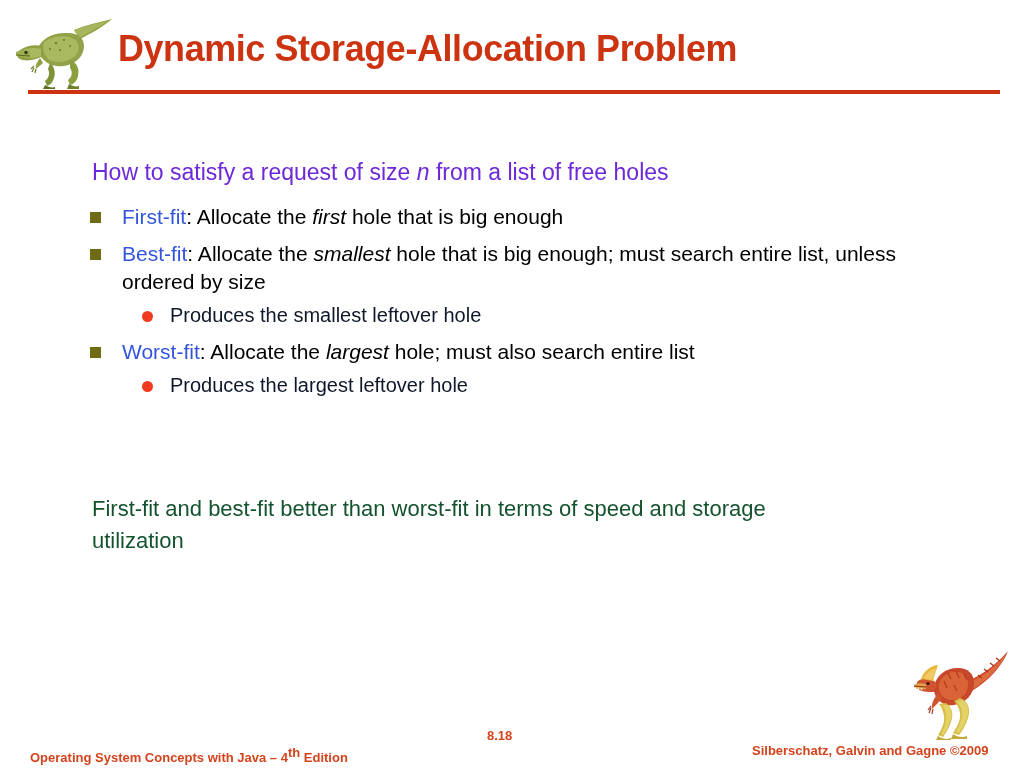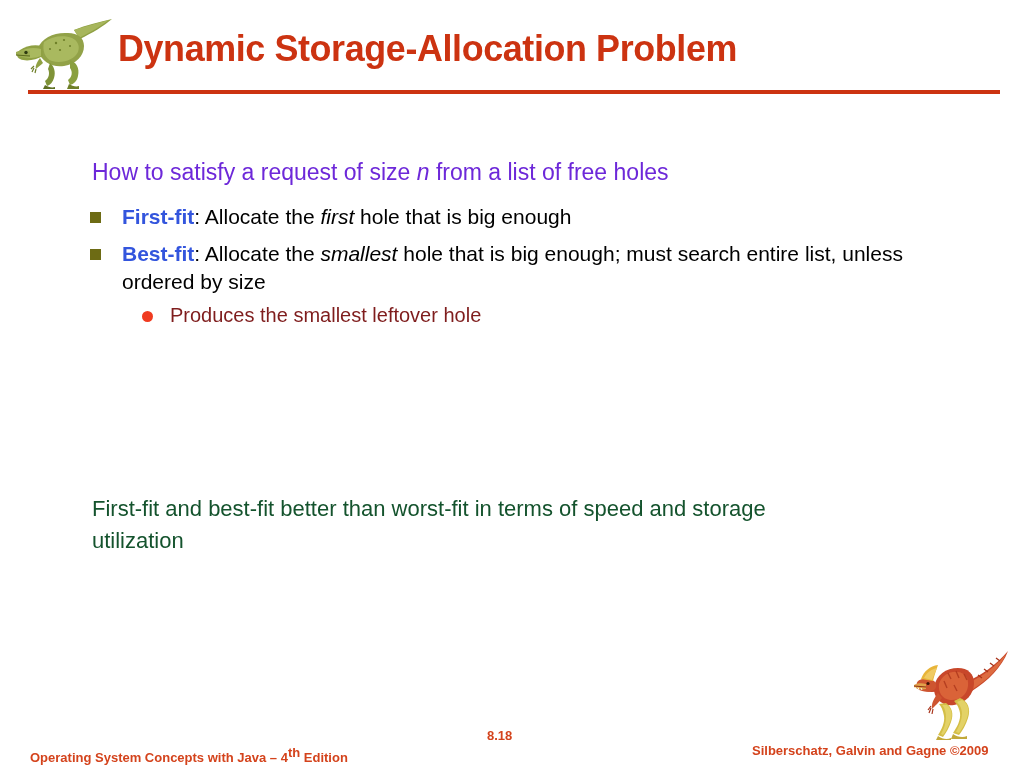--- a/index.html
+++ b/index.html
@@ -96,38 +96,38 @@
   ul.level1 > li > .sq-bullet {
     position: absolute;
     left: 2px;
     top: 9px;
     width: 11px;
     height: 11px;
     background: #6D6B14;
   }
   .kw {
     color: #3355DD;
-    font-weight: bold;
+    font-weight: normal;
     margin-top: 28px;
   }
   .it { font-style: italic; }
 
   ul.level2 {
     margin: 6px 0 0 0;
     padding: 0;
     list-style: none;
   }
   ul.level2 > li {
     position: relative;
     padding-left: 32px;
     margin-left: 16px;
     margin-top: 4px;
     font-size: 20px;
     line-height: 27px;
-    color: #7f1d1d;
+    color: #0f172a;
   }
   ul.level2 > li > .dot-bullet {
     position: absolute;
     left: 4px;
     top: 9px;
     width: 11px;
     height: 11px;
     border-radius: 50%;
     background: #F03B20;
   }
@@ -235,20 +235,30 @@
       <span class="sq-bullet"></span>
       <span class="kw">Best-fit</span><span>:  Allocate the </span><span class="it">smallest</span><span> hole that is big enough; must search entire list, unless ordered by size</span>
       <ul class="level2">
         <li>
           <span class="dot-bullet"></span>
           <span>Produces the smallest leftover hole</span>
         </li>
       </ul>
     </li>
 
+    <li>
+      <span class="sq-bullet"></span>
+      <span class="kw">Worst-fit</span><span>:  Allocate the </span><span class="it">largest</span><span> hole; must also search entire list</span>
+      <ul class="level2">
+        <li>
+          <span class="dot-bullet"></span>
+          <span>Produces the largest leftover hole</span>
+        </li>
+      </ul>
+    </li>
 
   </ul>
 
   <div class="closing-para">First-fit and best-fit better than worst-fit in terms of speed and storage utilization</div>
 </div>
 
 <div id="footer-logo">
   <svg width="104" height="100" viewBox="0 0 104 100">
 
     <path d="M56 40 C70 34 84 24 96 10 C90 26 76 40 60 50 Z" fill="#C8472A"></path>

